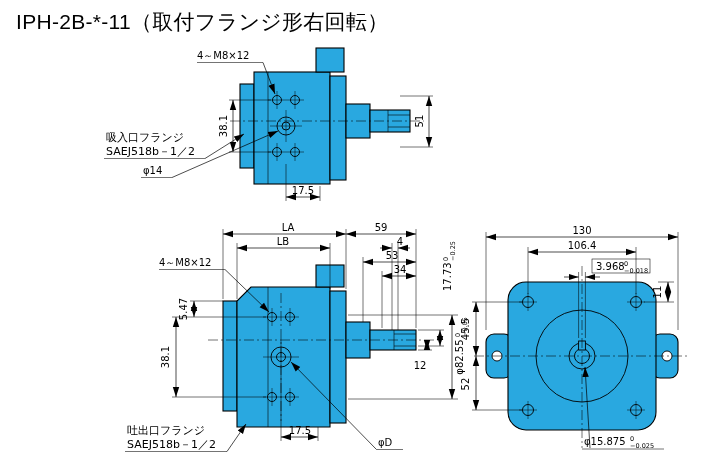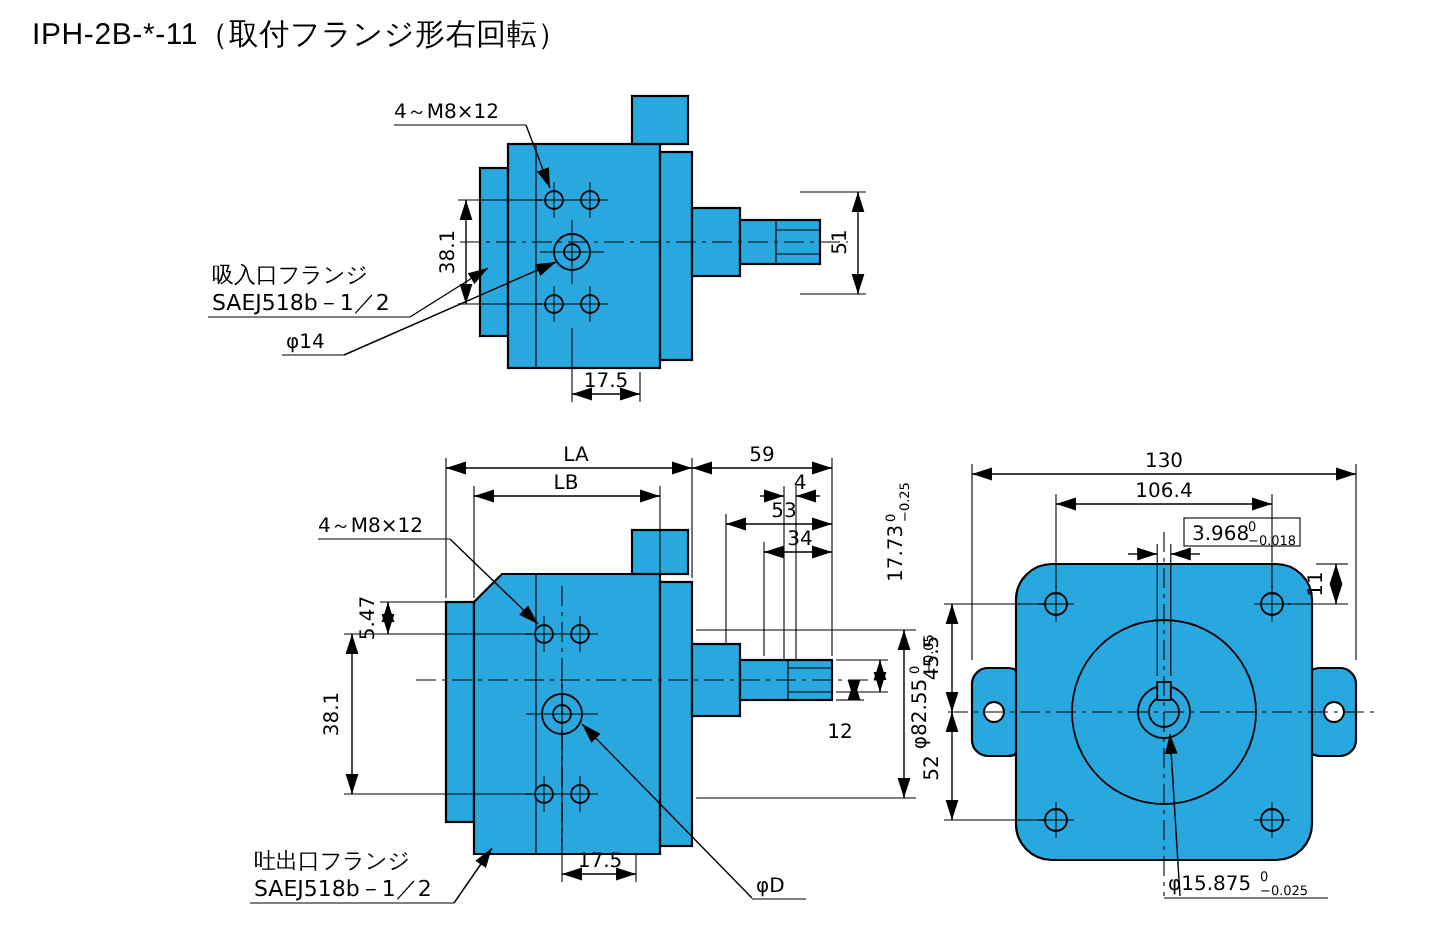--- a/index.html
+++ b/index.html
@@ -1,18 +1,18 @@
 <!DOCTYPE html>
 <html style="--body-fill: #29a8e0;"><head>
 <meta charset="utf-8">
 <style>
   html,body{margin:0;padding:0;background:#fff;}
   .page{position:relative;width:715px;height:469px;background:#ffffff;overflow:hidden;
         font-family:"Liberation Sans","DejaVu Sans",sans-serif;}
-  .title{position:absolute;left:16px;top:8px;font-size:15px;color:#000;letter-spacing:.3px;}
+  .title{position:absolute;left:16px;top:8px;font-size:21px;color:#000;letter-spacing:.3px;}
   svg{position:absolute;left:0;top:0;}
   .body{fill:var(--body-fill,#29a8e0);stroke:#000;stroke-width:1.1;}
   .hole{fill:var(--body-fill,#29a8e0);stroke:#000;stroke-width:.9;}
   .white-hole{fill:#ffffff;stroke:#000;stroke-width:.9;}
   .thin{stroke:#000;stroke-width:.6;fill:none;}
   .cross{stroke:#000;stroke-width:.5;fill:none;}
   .cl{stroke:#000;stroke-width:.55;fill:none;stroke-dasharray:10 3 2 3;}
   .dim{stroke:#000;stroke-width:.7;fill:none;}
   .ext{stroke:#000;stroke-width:.55;fill:none;}
   .dtxt{font-family:"DejaVu Sans",sans-serif;font-size:10px;fill:#000;}

